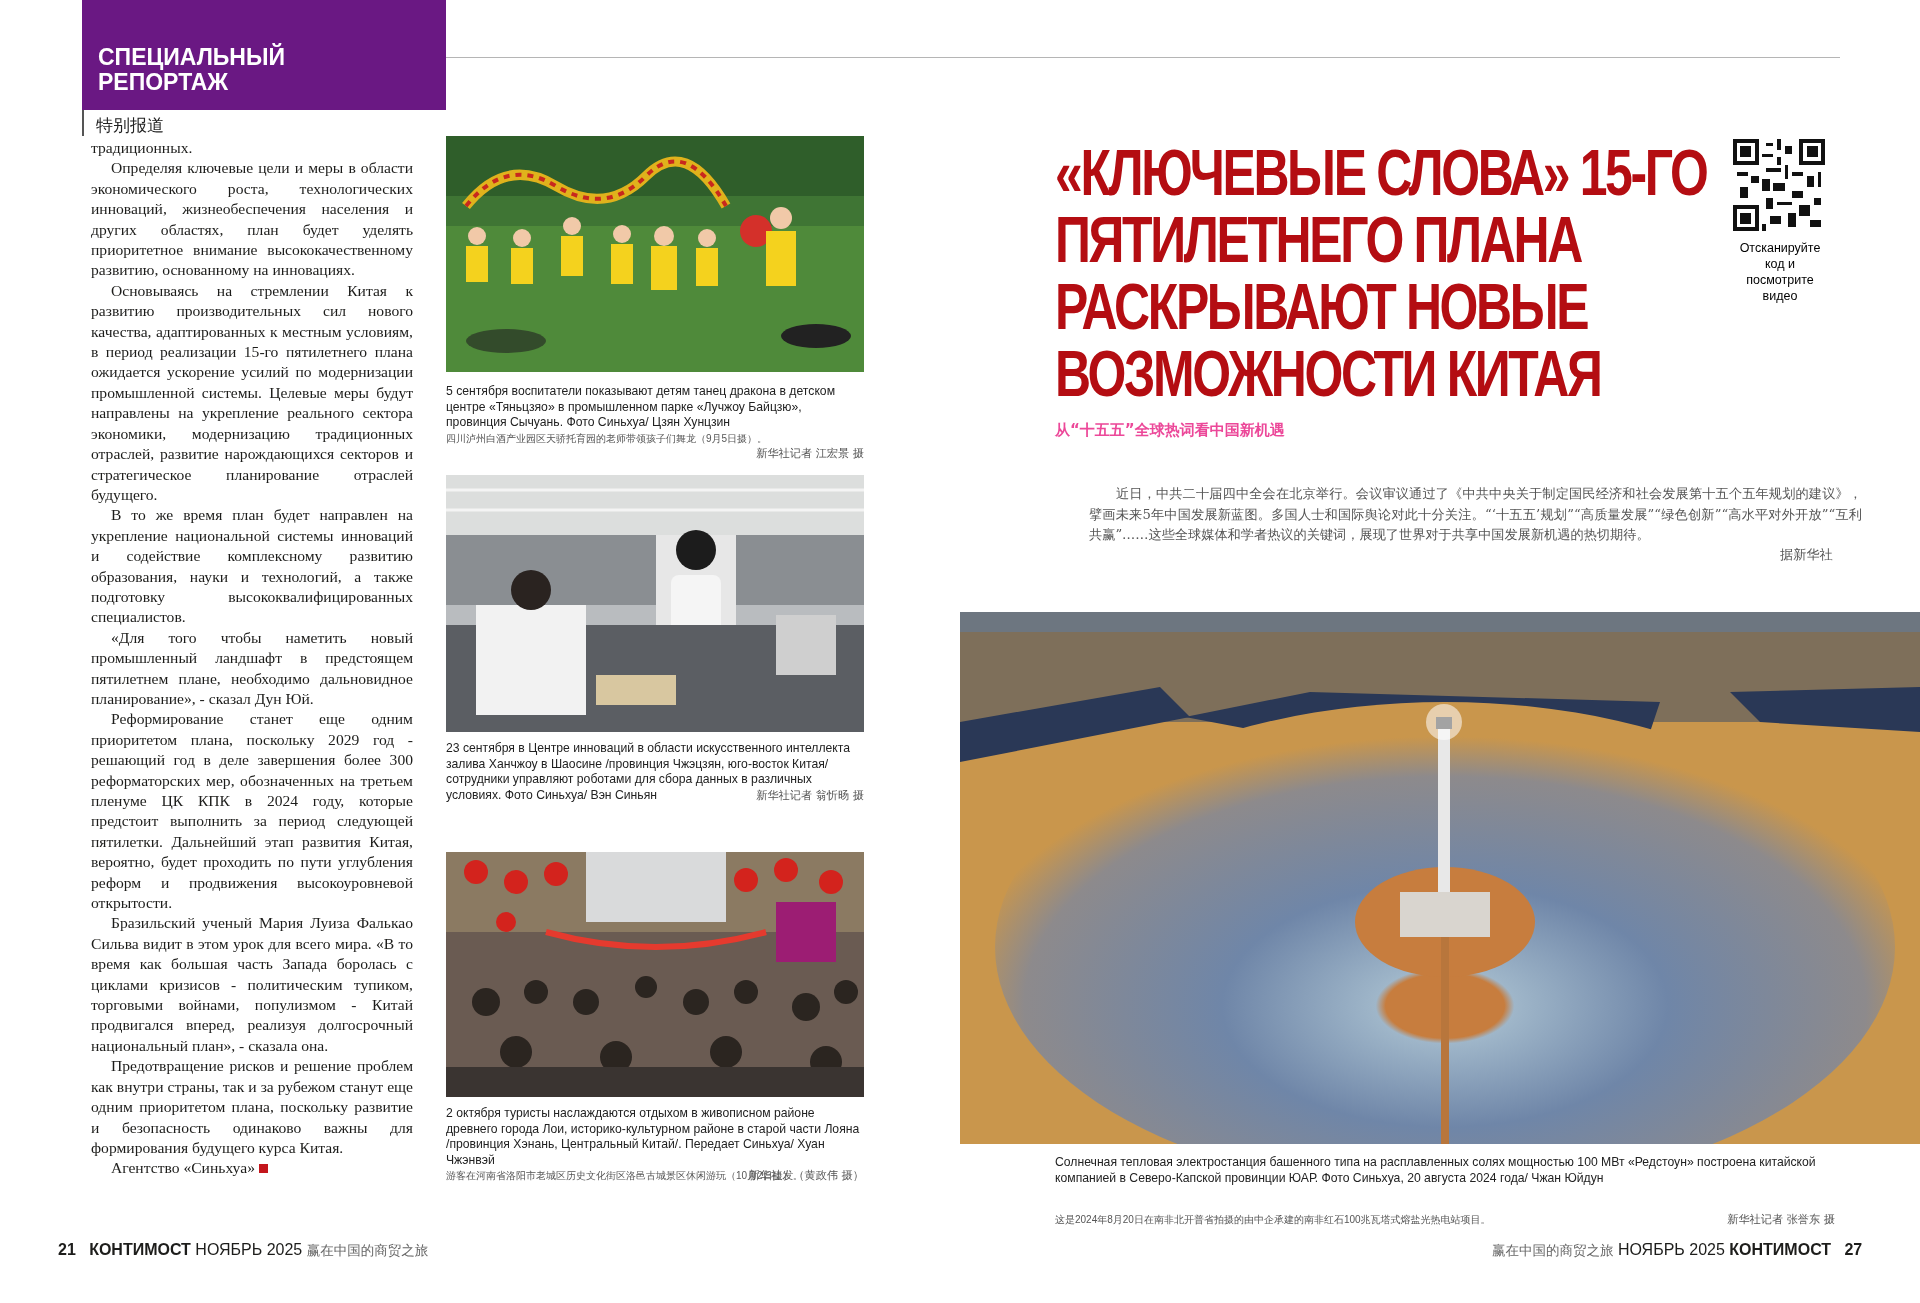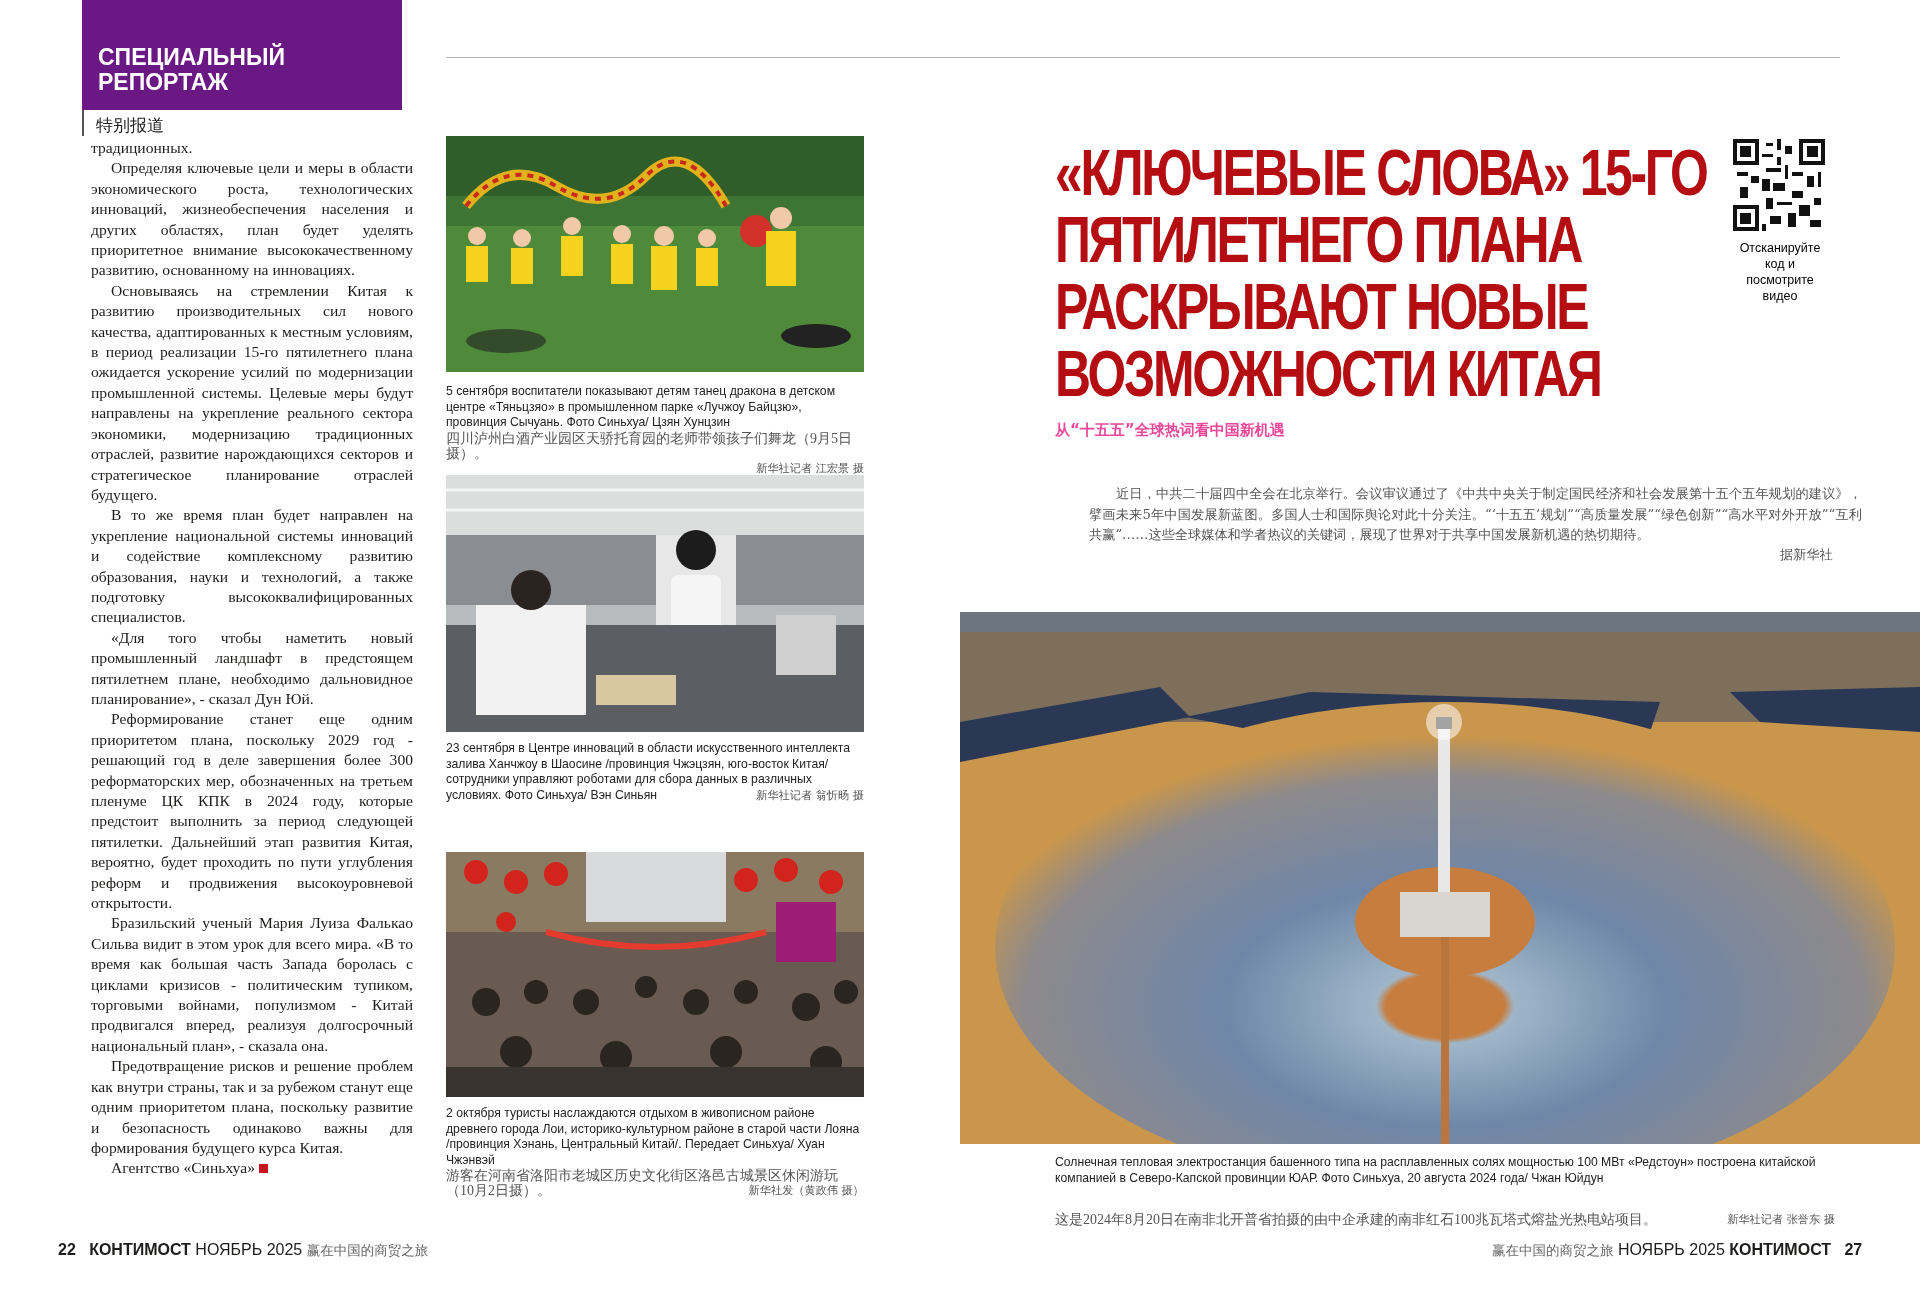--- a/index.html
+++ b/index.html
@@ -5,21 +5,21 @@
   html, body { margin: 0; padding: 0; }
   body {
     width: 1920px; height: 1303px; position: relative; overflow: hidden;
     background: #ffffff; color: #1d1d1b;
     font-family: "Liberation Serif", serif;
   }
   .abs { position: absolute; }
 
   
   .banner {
-    left: 82px; top: 0; width: 320px; height: 110px;
+    left: 82px; top: 0; width: 364px; height: 110px;
     background: #6a1883; color: #fff;
     font-family: "Liberation Sans", sans-serif; font-weight: 700;
     font-size: 23px; line-height: 25px;
     padding: 45px 16px 0 16px; box-sizing: border-box;
   }
   .banner-cn {
     left: 82px; top: 110px; width: 2px; height: 26px; background: #555;
   }
   .banner-cn-text {
     left: 96px; top: 114px; font-family: "DejaVu Sans", sans-serif;
@@ -36,21 +36,21 @@
   .col p.noindent { text-indent: 0; }
   .endmark { display: inline-block; width: 9px; height: 9px; background: #c4161c; margin-left: 4px; vertical-align: 0; }
 
   
   .photo { overflow: hidden; }
   .photo svg { display: block; width: 100%; height: 100%; }
 
   .cap {
     font-family: "Liberation Sans", sans-serif; font-size: 12.2px; line-height: 15.5px; color: #222;
   }
-  .cap .cn { font-family: Liberation Serif, serif; font-size: 14px; color: #555; line-height: 15px; }
+  .cap .cn { font-family: Liberation Sans, sans-serif; font-size: 10px; color: #555; line-height: 15px; }
   .cap .credit { text-align: right; font-family: "DejaVu Serif", serif; font-size: 11.2px; color: #555; }
 
   
   .headline {
     left: 1055px; top: 140px; width: 620px;
     font-family: "Liberation Sans", sans-serif; font-weight: 700;
     color: #b40d12; font-size: 64px; line-height: 67px;
     letter-spacing: -3px; transform: scaleX(0.78); transform-origin: left top;
     white-space: nowrap;
   }
@@ -287,21 +287,21 @@
 </div>
 <div class="abs cap bigcap">
   <div>Солнечная тепловая электростанция башенного типа на расплавленных солях мощностью 100 МВт «Редстоун» построена китайской компанией в Северо-Капской провинции ЮАР. Фото Синьхуа, 20 августа 2024 года/ Чжан Юйдун</div>
   <div style="display:flex;justify-content:space-between;margin-top:26px;">
     <span class="cn">这是2024年8月20日在南非北开普省拍摄的由中企承建的南非红石100兆瓦塔式熔盐光热电站项目。</span>
     <span class="credit">新华社记者 张誉东 摄</span>
   </div>
 </div>
 
 <div class="abs foot" style="left:58px;">
-  <b>22</b>&nbsp;&nbsp;
+  <b>21</b>&nbsp;&nbsp;
   <b>КОНТИМОСТ</b>
   <span>НОЯБРЬ 2025</span>
   <span class="cn">赢在中国的商贸之旅</span>
 </div>
 <div class="abs foot" style="left:1492px;">
   <span class="cn">赢在中国的商贸之旅</span>
   <span>НОЯБРЬ 2025</span>
   <b>КОНТИМОСТ</b>&nbsp;&nbsp;
   <b>27</b>
 </div>

